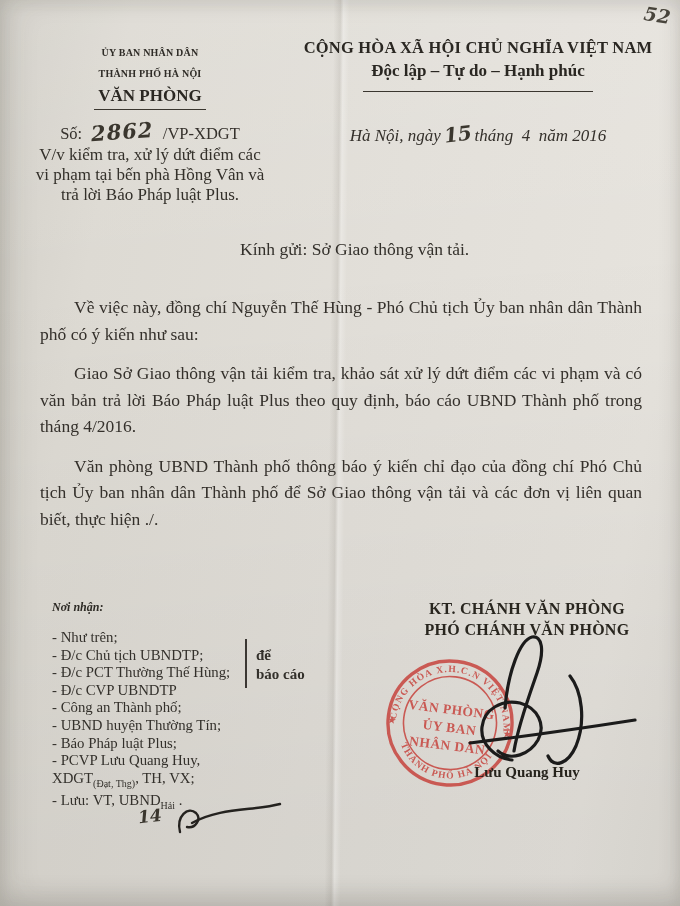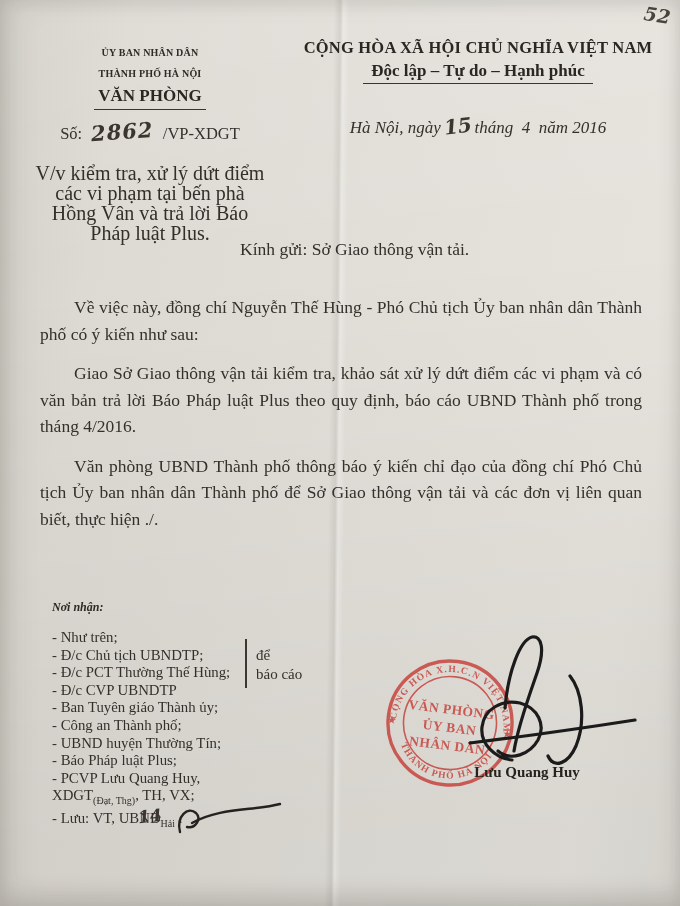--- a/index.html
+++ b/index.html
@@ -14,38 +14,38 @@
     box-shadow: inset 0 -10px 22px rgba(60,55,48,.16), inset 14px 0 30px rgba(60,55,48,.07), inset 0 6px 14px rgba(60,55,48,.05);}
   .fold{position:absolute;left:329px;top:0;width:16px;height:100%;transform:rotate(.6deg);
     background:linear-gradient(90deg, rgba(0,0,0,0) 0%, rgba(85,78,68,.10) 42%, rgba(255,255,255,.28) 62%, rgba(0,0,0,0) 100%);}
   .hdr-left{position:absolute;left:28px;top:42px;width:244px;text-align:center;}
   .hdr-left .org{font-size:10px;font-weight:600;line-height:21px;letter-spacing:.2px;color:#2f2c27;}
   .hdr-left .office{display:inline-block;font-size:17px;font-weight:bold;margin-top:2px;
     padding:0 4px 3px 4px;border-bottom:1.6px solid #3a362f;color:#2a2722;}
   .so-line{margin-top:9px;font-size:16.5px;white-space:nowrap;}
   .handwrite{font-family:"DejaVu Serif", serif;font-style:italic;font-weight:bold;color:#3a362e;}
   .hw-num{display:inline-block;font-size:21px;transform:rotate(-4deg);letter-spacing:1px;margin:0 5px;}
-  .subject{margin:19px auto 0 auto;width:238px;font-size:20px;line-height:20px;color:#33302a;}
+  .subject{margin:1px auto 0 auto;width:238px;font-size:17px;line-height:20px;color:#33302a;}
   .hdr-right{position:absolute;left:292px;top:38px;width:372px;text-align:center;}
   .nat1{font-size:16.5px;font-weight:bold;letter-spacing:.2px;color:#2a2722;white-space:nowrap;}
-  .nat2{display:inline-block;font-size:17px;font-weight:bold;margin-top:3px;padding:0 8px 2px 8px;
+  .nat2{display:inline-block;font-size:17px;font-weight:bold;margin-top:3px;padding:0 8px 10px 8px;
     border-bottom:1.7px solid #3a362f;color:#2a2722;}
   .date-line{margin-top:30px;font-style:italic;font-size:17px;white-space:pre-wrap;color:#34302b;}
   .hw-day{display:inline-block;font-size:20px;transform:rotate(-7deg);margin:0 3px;}
   .corner-note{position:absolute;left:644px;top:4px;font-size:19px;transform:rotate(9deg);
     font-family:"DejaVu Serif",serif;font-style:italic;font-weight:bold;color:#4a463e;}
   .salutation{position:absolute;left:240px;top:239px;font-size:17.5px;color:#33302b;}
   .body-text{position:absolute;left:40px;top:294px;width:602px;}
   .body-text p{margin:0 0 13px 0;font-size:17.5px;line-height:26.5px;text-indent:34px;text-align:justify;color:#34302b;}
   .recipients{position:absolute;left:52px;top:600px;width:250px;}
   .recipients .label{font-size:12px;font-weight:bold;font-style:italic;margin-bottom:14px;color:#2d2a25;}
   .recipients .item{font-size:14.8px;line-height:17.6px;color:#33302b;white-space:nowrap;}
   .recipients sub{font-size:10px;text-align:center;}
   .bracket{position:absolute;left:245px;top:639px;height:49px;border-left:2px solid #3b3733;}
-  .bracket-note{position:absolute;left:256px;top:646px;font-size:15px;line-height:19px;color:#33302b;}
+  .bracket-note{position:absolute;left:256px;top:646px;font-size:15px;line-height:19px;color:#33302b;font-weight:bold;}
   .sig-block{position:absolute;left:397px;top:598px;width:260px;text-align:center;z-index:3;}
   .sig-block .kt{font-size:16px;font-weight:bold;line-height:21px;letter-spacing:.3px;color:#29261f;}
   .signer{position:absolute;left:397px;top:764px;width:260px;text-align:center;
     font-size:15px;font-weight:bold;color:#26231c;z-index:4;}
   .stamp{position:absolute;left:383px;top:656px;width:134px;height:134px;transform:rotate(7deg);opacity:.85;z-index:1;}
   .stamp text{fill:#c7443e;font-family:"Liberation Serif",serif;font-weight:bold;}
   .stamp .arc{font-size:9.5px;letter-spacing:1.2px;}
   .stamp .center-line{font-size:13.5px;text-anchor:middle;letter-spacing:.5px;}
   .stamp .star{font-size:9px;text-anchor:middle;}
   .sig-svg{position:absolute;left:450px;top:630px;z-index:5;}
@@ -85,35 +85,38 @@
     <p>Giao Sở Giao thông vận tải kiểm tra, khảo sát xử lý dứt điểm các vi phạm và có văn bản trả lời Báo Pháp luật Plus theo quy định, báo cáo UBND Thành phố trong tháng 4/2016.</p>
     <p>Văn phòng UBND Thành phố thông báo ý kiến chỉ đạo của đồng chí Phó Chủ tịch Ủy ban nhân dân Thành phố để Sở Giao thông vận tải và các đơn vị liên quan biết, thực hiện ./.</p>
   </div>
 
   <div class="recipients">
     <div class="label">Nơi nhận:</div>
     <div class="item">- Như trên;</div>
     <div class="item">- Đ/c Chủ tịch UBNDTP;</div>
     <div class="item">- Đ/c PCT Thường Thế Hùng;</div>
     <div class="item">- Đ/c CVP UBNDTP</div>
-    <div class="item">- Ban Tuyên giáo Thành ủy;</div>
     <div class="item">- Công an Thành phố;</div>
     <div class="item">- UBND huyện Thường Tín;</div>
     <div class="item">- Báo Pháp luật Plus;</div>
     <div class="item">- PCVP Lưu Quang Huy,</div>
     <div class="item"><span>XDGT</span><sub>(Đạt, Thg)</sub><span>, TH, VX;</span></div>
     <div class="item"><span>- Lưu: VT, UBND</span><sub>Hải</sub><span> .</span></div>
   </div>
 
   <div class="bracket"></div>
   <div class="bracket-note">
     <div>để</div>
     <div>báo cáo</div>
   </div>
 
+  <div class="sig-block">
+    <div class="kt">KT. CHÁNH VĂN PHÒNG</div>
+    <div class="kt">PHÓ CHÁNH VĂN PHÒNG</div>
+  </div>
 
   <svg class="stamp" viewBox="0 0 134 134">
     <circle cx="67" cy="67" r="62" fill="none" stroke="#c7443e" stroke-width="3.4"></circle>
     <circle cx="67" cy="67" r="46.5" fill="none" stroke="#c7443e" stroke-width="1.6"></circle>
     <defs>
       <path id="arcTop" d="M 13,70 A 54,54 0 1 1 121,70" fill="none"></path>
       <path id="arcBottom" d="M 15.5,71 A 51.5,51.5 0 0 0 118.5,71" fill="none"></path>
     </defs>
     <text class="arc">
       <textPath href="#arcTop" startOffset="50%" text-anchor="middle">CỘNG HÒA X.H.C.N VIỆT NAM</textPath>

